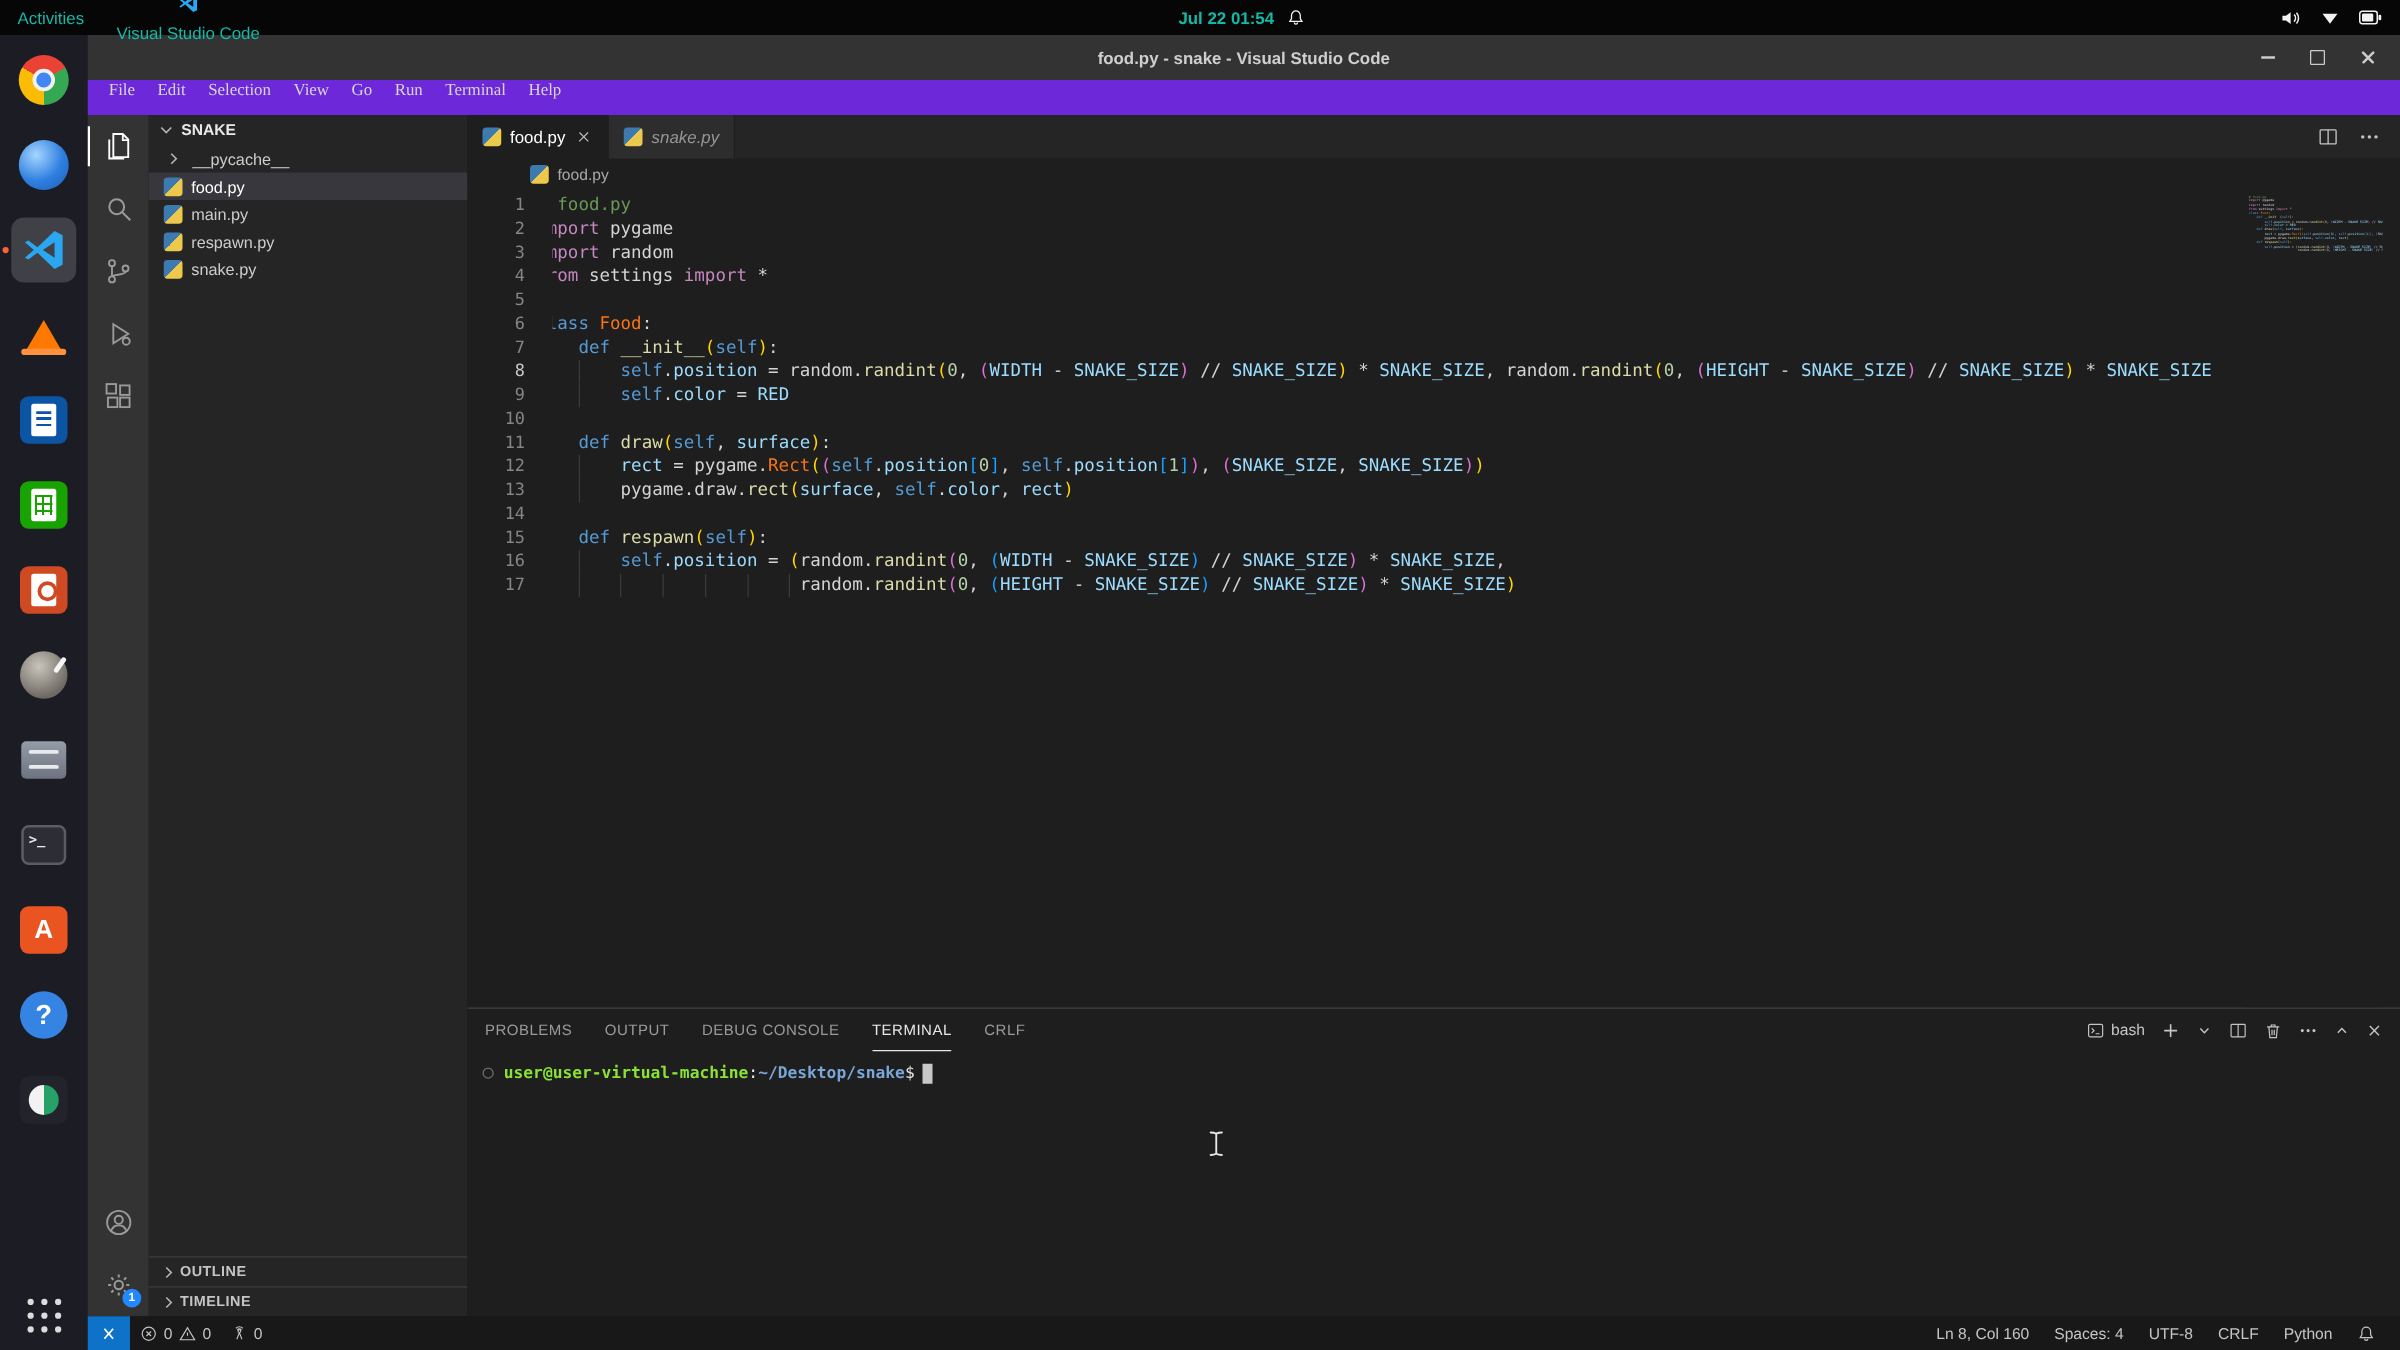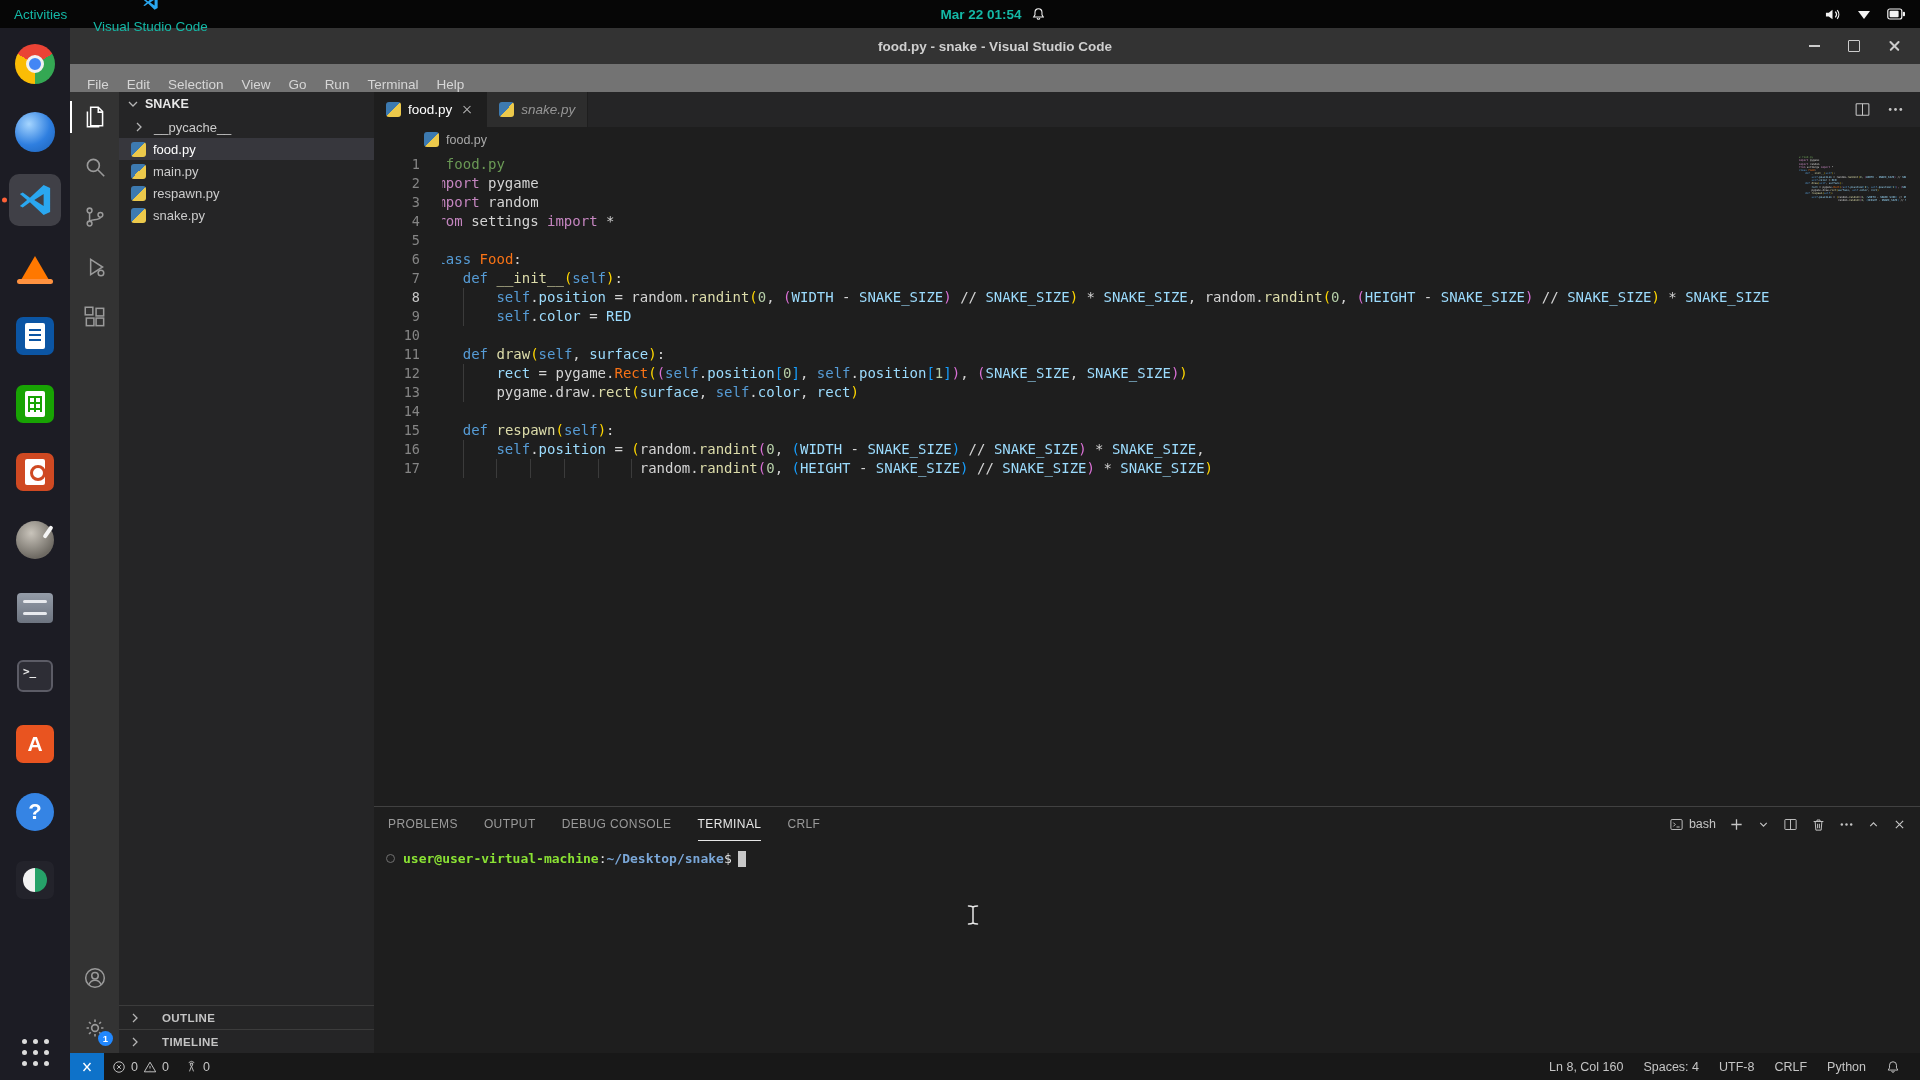--- a/index.html
+++ b/index.html
@@ -80,22 +80,22 @@
   .title { position:absolute; left:0; right:0; text-align:center; font-size:13.5px;
     font-weight:bold; color:#cfcfcf; }
   .win-controls { margin-left:auto; display:flex; gap:24px; padding-right:18px; z-index:1; }
   .wc { position:relative; width:16px; height:16px; display:flex; align-items:center; justify-content:center; }
   .wc-min::before { content:""; width:11px; height:1.6px; background:#ccc; }
   .wc-max::before { content:""; width:10px; height:10px; border:1.4px solid #ccc; border-radius:1px; }
   .wc-close::before, .wc-close::after { content:""; position:absolute; left:1.5px; top:7.2px;
     width:13px; height:1.5px; background:#ccc; border-radius:1px; }
   .wc-close::before { transform:rotate(45deg); } .wc-close::after { transform:rotate(-45deg); }
 
-  .menubar { height:28px; background:#737373; display:flex; align-items:flex-end;
-    padding-left:8px; flex:0 0 auto; }
+  .menubar { height:28px; background:#6d28d9; display:flex; align-items:flex-start;
+    padding-left:8px; flex:0 0 auto;font-family:Liberation Serif, serif; }
   .menu-item { padding:0 9px; font-size:13.5px; color:#d6d6d6; }
 
   .main { flex:1; display:flex; min-height:0; }
 
   
   .activitybar { width:49px; background:#333333; display:flex; flex-direction:column;
     align-items:stretch; flex:0 0 auto; }
   .ab-item { height:50px; display:flex; align-items:center; justify-content:center;
     color:#9a9a9a; position:relative; }
   .ab-item.active { color:#fff; }
@@ -115,21 +115,21 @@
   .section-row { height:24px; display:flex; align-items:center; gap:4px; padding-left:6px;
     font-weight:bold; font-size:12.5px; color:#e8e8e8; flex:0 0 auto; }
   .tree-row { height:22px; display:flex; align-items:center; gap:7px; padding-left:12px;
     font-size:13px; flex:0 0 auto; }
   .tree-row.selected { background:#37373d; color:#fff; }
   .chev { color:#b5b5b5; }
   .pyicon { width:15px; height:15px; border-radius:3px; flex:0 0 auto;
     background:linear-gradient(135deg,#3d7ab0 0 50%, #ecc94b 50% 100%); }
   .side-spacer { flex:1; }
   .side-sec { height:24px; border-top:1px solid #3c3c3c; display:flex; align-items:center;
-    gap:19px; padding-left:8px; font-weight:bold; font-size:11.5px; letter-spacing:.4px;
+    gap:1px; padding-left:8px; font-weight:bold; font-size:11.5px; letter-spacing:.4px;
     color:#c5c5c5; flex:0 0 auto; }
 
   
   .editor-col { flex:1; display:flex; flex-direction:column; min-width:0; background:#1e1e1e; }
   .tabbar { height:35px; background:#252526; display:flex; align-items:stretch; flex:0 0 auto; }
   .tab { display:flex; align-items:center; gap:7px; padding:0 12px; font-size:13.5px;
     border-right:1px solid #1e1e1e; }
   .tab.active { background:#1e1e1e; color:#fff; }
   .tab.inactive { background:#2d2d2d; color:#969696; font-style:italic; }
   .tab-close { position:relative; width:15px; height:15px; border-radius:3px; }
@@ -195,21 +195,21 @@
 
 <div class="topbar">
   <span class="tb-activities">Activities</span>
   <span class="tb-app">
     <svg width="17" height="17" viewBox="0 0 100 100">
       <path fill="#2aa7f0" d="M74 8 L36 44 L16 29 L8 33 L28 50 L8 67 L16 71 L36 56 L74 92 L92 83 V17 Z M74 33 V67 L48 50 Z"></path>
     </svg>
     <span>Visual Studio Code</span>
   </span>
   <span class="tb-center">
-    <span>Mar 22 01:54</span>
+    <span>Jul 22 01:54</span>
     <svg width="14" height="14" viewBox="0 0 16 16">
       <path d="M8 2a4 4 0 0 0-4 4v3L2.5 11.5h11L12 9V6a4 4 0 0 0-4-4z M6.5 12.5a1.5 1.5 0 0 0 3 0" fill="none" stroke="#f2f2f2" stroke-width="1.2"></path>
     </svg>
   </span>
   <span class="tb-right">
     <svg width="17" height="15" viewBox="0 0 18 16">
       <path d="M2 6v4h3l4 3V3L5 6z" fill="#f2f2f2"></path>
       <path d="M12 5a4.5 4.5 0 0 1 0 6 M14 3.4a7 7 0 0 1 0 9.2" fill="none" stroke="#f2f2f2" stroke-width="1.3"></path>
     </svg>
     <svg width="14" height="12" viewBox="0 0 14 12">

